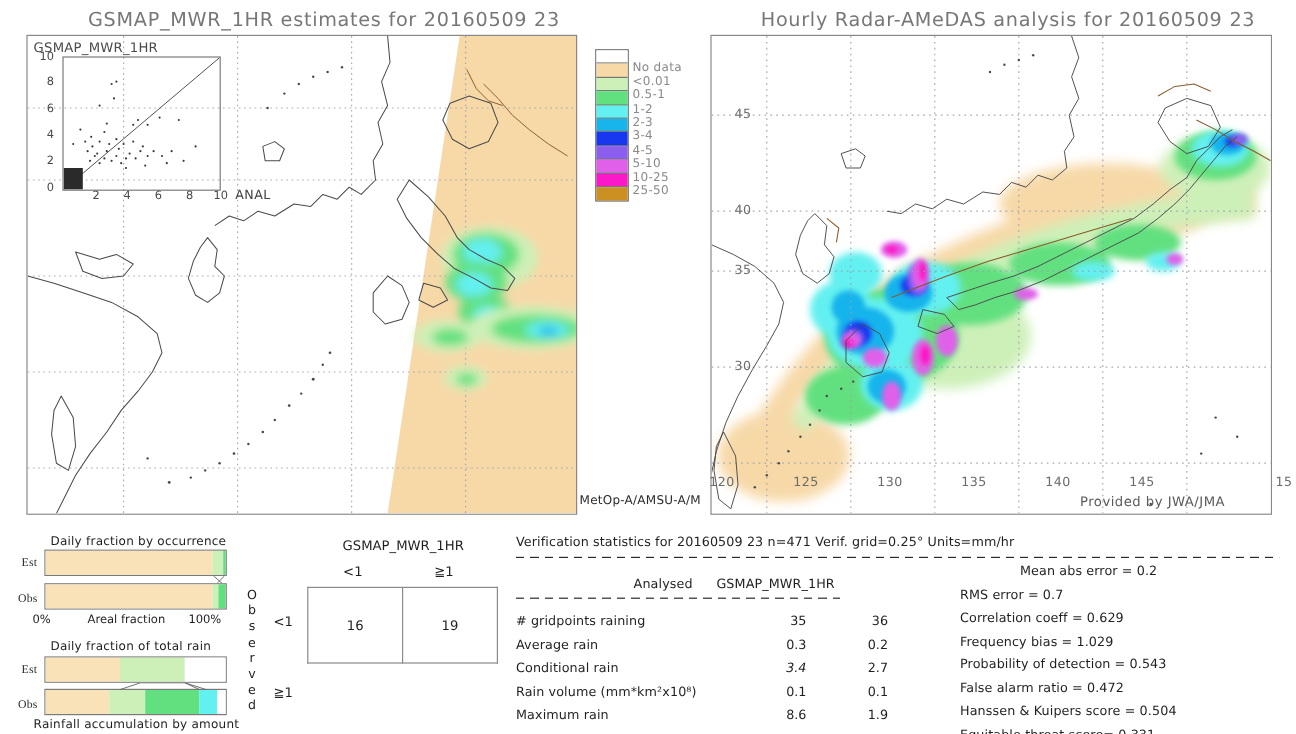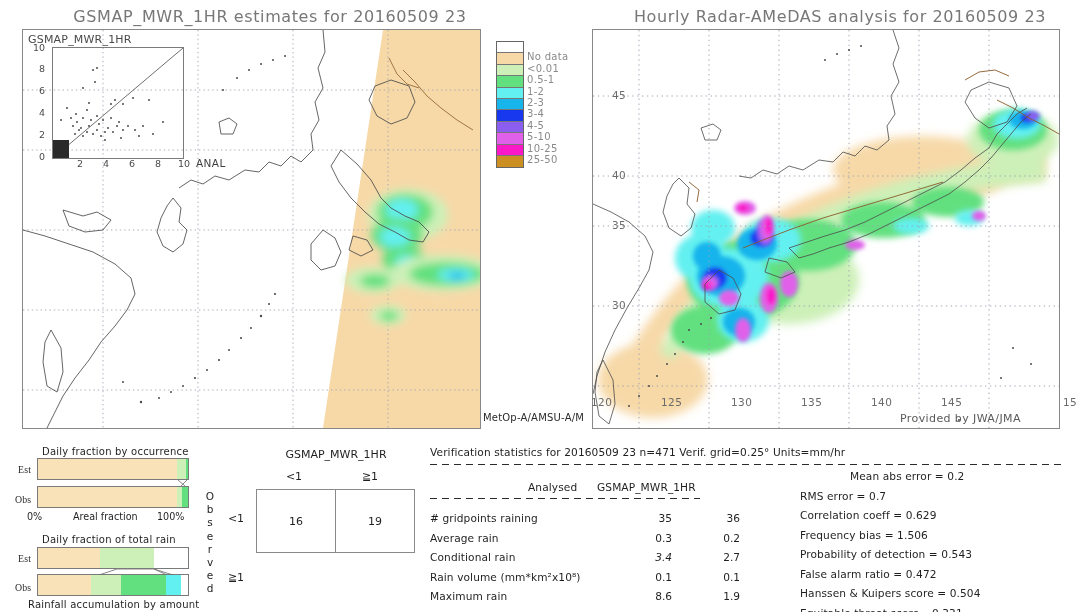--- a/index.html
+++ b/index.html
@@ -674,18 +674,18 @@
     <div class="stat-val" style="left: 642px; width: 30px; top: 570.5px;">0.1</div>
     <div class="stat-val" style="left: 710px; width: 30px; top: 570.5px;">0.1</div>
     <div class="stat-line" style="left: 430px; top: 590px;">Maximum rain</div>
     <div class="stat-val" style="left: 642px; width: 30px; top: 590px;">8.6</div>
     <div class="stat-val" style="left: 710px; width: 30px; top: 590px;">1.9</div>
   </div>
 <div id="stats-scores">
     <div class="stat-line" style="left: 833px; top: 470px; margin-left: 17px;">Mean abs error = 0.2</div>
     <div class="stat-line" style="left: 800px; top: 489.5px;">RMS error = 0.7</div>
     <div class="stat-line" style="left: 800px; top: 509px;">Correlation coeff = 0.629</div>
-    <div class="stat-line" style="left: 800px; top: 528.5px;">Frequency bias = 1.506</div>
+    <div class="stat-line" style="left: 800px; top: 528.5px;">Frequency bias = 1.029</div>
     <div class="stat-line" style="left: 800px; top: 548px;">Probability of detection = 0.543</div>
     <div class="stat-line" style="left: 800px; top: 567.5px;">False alarm ratio = 0.472</div>
     <div class="stat-line" style="left: 800px; top: 587px;">Hanssen &amp; Kuipers score = 0.504</div>
     <div class="stat-line" style="left: 800px; top: 606.5px;">Equitable threat score= 0.331</div>
   </div>
 
 </body></html>

